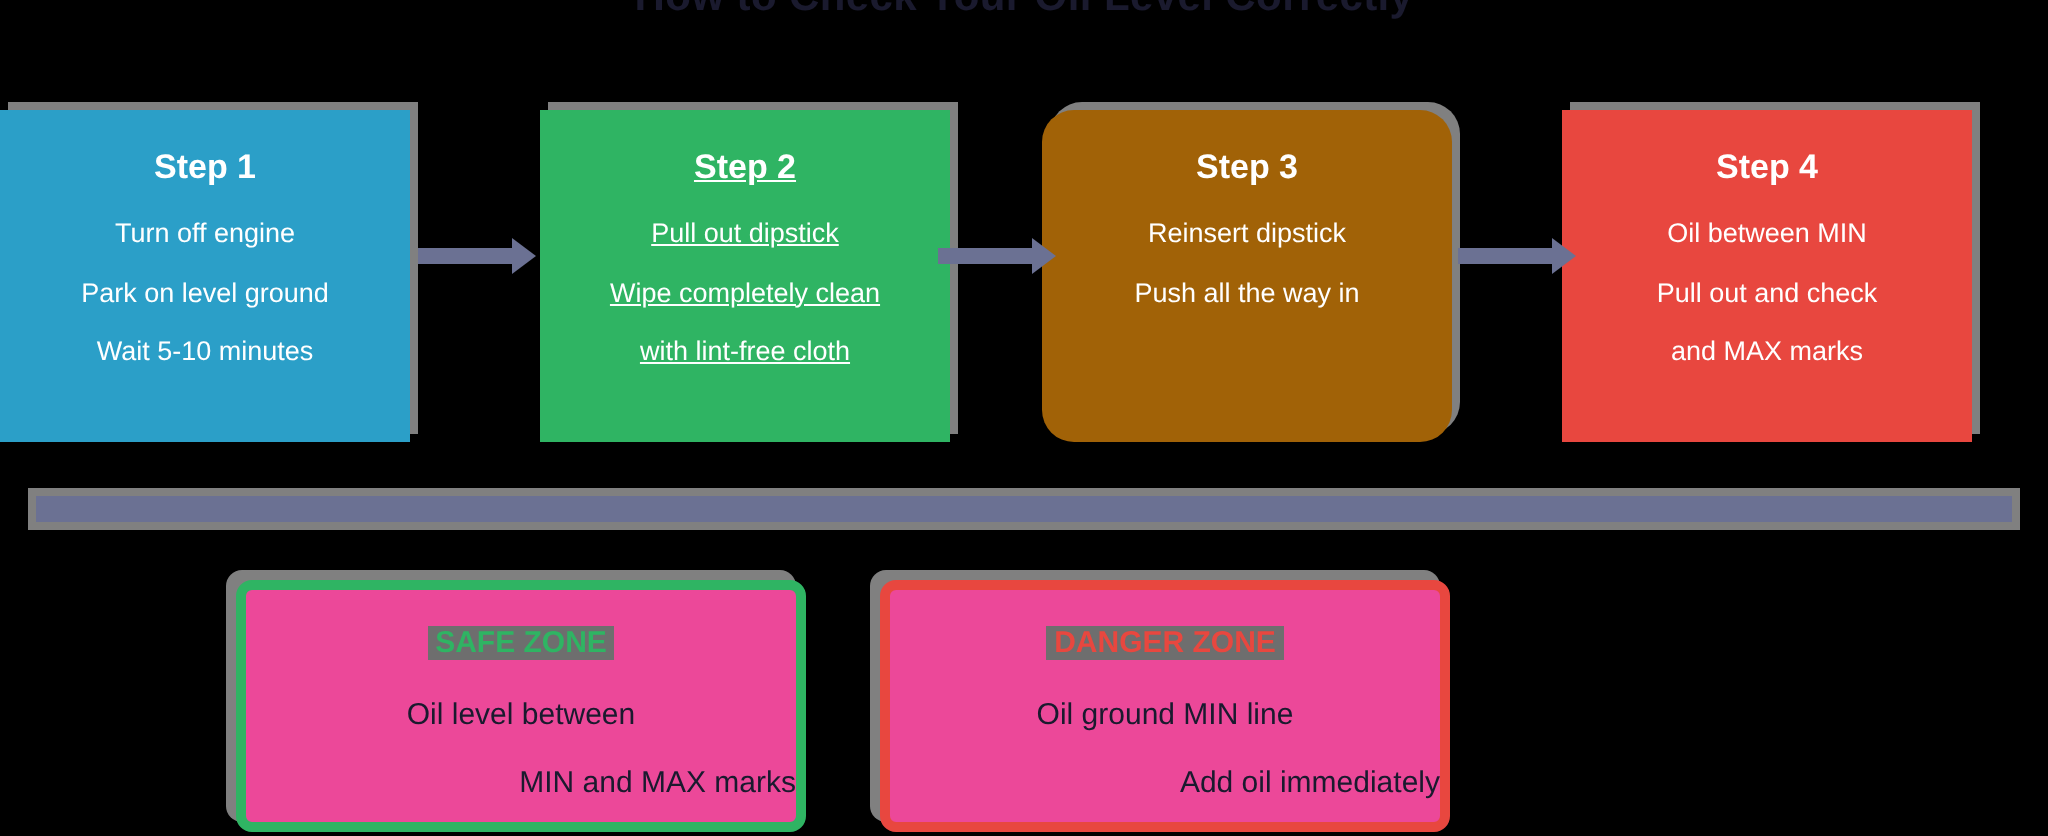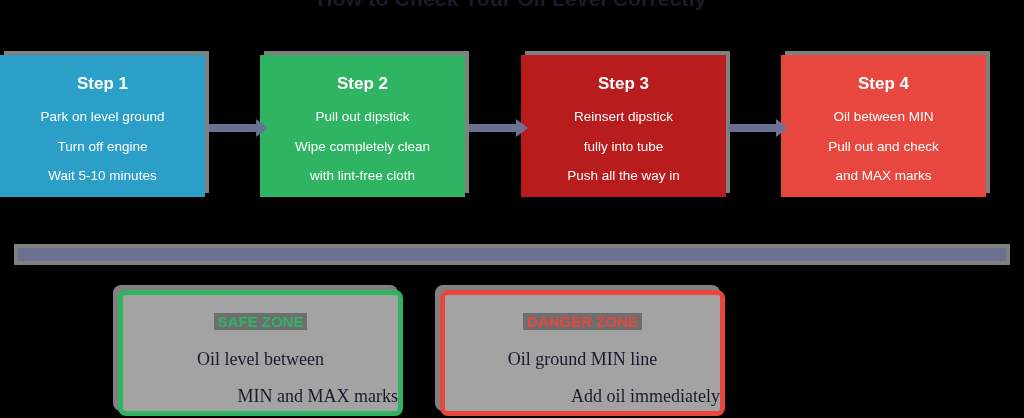--- a/index.html
+++ b/index.html
@@ -35,21 +35,21 @@
     position: absolute;
     left: 0;
     top: 55px;
     width: 1024px;
     height: 142px;
   }
   .step-box {
     position: absolute;
     top: 0;
     width: 205px;
-    height: 142px;
+    height: 166px;
     box-sizing: border-box;
     padding-top: 20px;
     text-align: center;
     color: #ffffff;
     box-shadow: 4px -4px 0 0 #808080;
   }
   .step-box .step-title {
     font-size: 17px;
     font-weight: bold;
     line-height: 1;
@@ -57,22 +57,22 @@
   }
   .step-box .step-line {
     font-size: 13.5px;
     line-height: 1;
     margin-bottom: 16px;
     padding: 0 6px;
   }
   .step-box .step-line:last-child { margin-bottom: 10px; }
 
   #step-box-1 { left: 0px;   background: #2B9FC8; }
-  #step-box-2 { left: 260px; background: #2FB463; }
-  #step-box-3 { left: 521px; background: #b91c1c; }
+  #step-box-2 { left: 270px; background: #2FB463; text-decoration: underline; }
+  #step-box-3 { left: 521px; background: #a16207; border-radius: 16px; }
   #step-box-4 { left: 781px; background: #E8473F; }
 
   
   .flow-arrow {
     position: absolute;
     top: 69px;
     width: 48px;
     height: 8px;
     background: #6B7193;
   }
@@ -107,75 +107,73 @@
 
   
   .zone-card {
     position: absolute;
     top: 290px;
     width: 285px;
     height: 126px;
     box-sizing: border-box;
     border-radius: 8px;
     border: 5px solid #2FB463;
-    background: #a3a3a3;
+    background: #ec4899;
     box-shadow: -5px -5px 0 0 #808080;
     text-align: center;
     padding-top: 18px;
   }
   #zone-card-safe   { left: 118px; border-color: #2FB463; }
   #zone-card-danger { left: 440px; border-color: #E8473F; }
 
   .zone-title {
     font-size: 15px;
     font-weight: bold;
     line-height: 1;
     margin-bottom: 20px;
     background: #6e6e6e;
     display: inline-block;
     padding: 1px 4px;
   }
   #zone-card-safe   .zone-title { color: #2FB463; }
   #zone-card-danger .zone-title { color: #E8473F; }
 
   .zone-line {
-    font-size: 18px;
+    font-size: 15px;
     line-height: 1;
     color: #1a1a2e;
     margin-bottom: 19px;
     display: block;
-    font-family: Liberation Serif, serif;
   }
   .zone-line:last-child { margin-bottom: 0; text-align: right; }
 </style>
 </head>
 <body>
 
 <div id="chart-title">How to Check Your Oil Level Correctly</div>
 
 <div id="step-flow">
 
   <div class="step-box" id="step-box-1">
     <div class="step-title">Step 1</div>
+    <div class="step-line">Turn off engine</div>
     <div class="step-line">Park on level ground</div>
-    <div class="step-line">Turn off engine</div>
     <div class="step-line">Wait 5-10 minutes</div>
   </div>
 
   <div class="step-box" id="step-box-2">
     <div class="step-title">Step 2</div>
     <div class="step-line">Pull out dipstick</div>
     <div class="step-line">Wipe completely clean</div>
     <div class="step-line">with lint-free cloth</div>
   </div>
 
   <div class="step-box" id="step-box-3">
     <div class="step-title">Step 3</div>
     <div class="step-line">Reinsert dipstick</div>
-    <div class="step-line">fully into tube</div>
     <div class="step-line">Push all the way in</div>
   </div>
 
   <div class="step-box" id="step-box-4">
     <div class="step-title">Step 4</div>
     <div class="step-line">Oil between MIN</div>
     <div class="step-line">Pull out and check</div>
     <div class="step-line">and MAX marks</div>
   </div>
 

